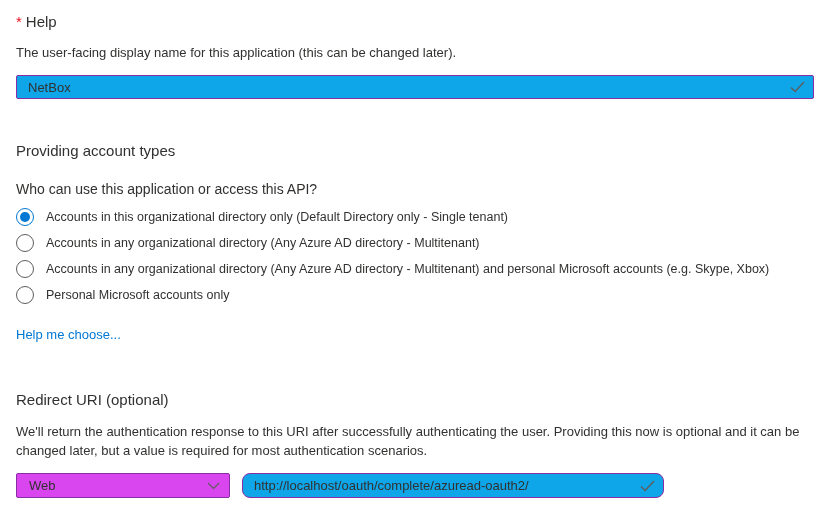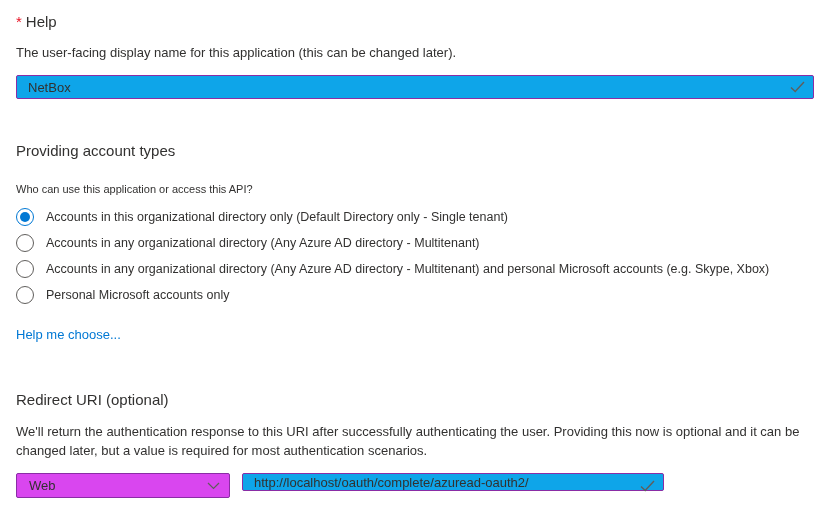--- a/index.html
+++ b/index.html
@@ -44,21 +44,21 @@
     position: absolute;
     right: 9px;
     top: 50%;
     transform: translateY(-50%);
     display: inline-flex;
   }
 
   .account-types-title { margin-top: 42px; }
   .question-text {
     margin-top: 19px;
-    font-size: 11px;
+    font-size: 14px;
     line-height: 18px;
   }
 
   .radio-list { margin-top: 6px; }
   .radio-row {
     height: 26px;
     display: flex;
     align-items: center;
     cursor: pointer;
   }
@@ -118,21 +118,21 @@
     background: #d946ef;
     display: flex;
     align-items: center;
     justify-content: space-between;
     padding: 0 9px 0 12px;
     font-size: 13px;
     color: #323130;
     cursor: pointer;
   }
   .uri-input-wrap { width: 422px; height: 25px; }
-  .uri-input { height: 18px; }
+  .uri-input { height: 25px; border-radius: 8px; }
 </style>
 </head>
 <body>
 
 <div class="page">
 
   
   <div class="section-title">
     <span class="required-marker">*</span><span>Help</span>
   </div>

